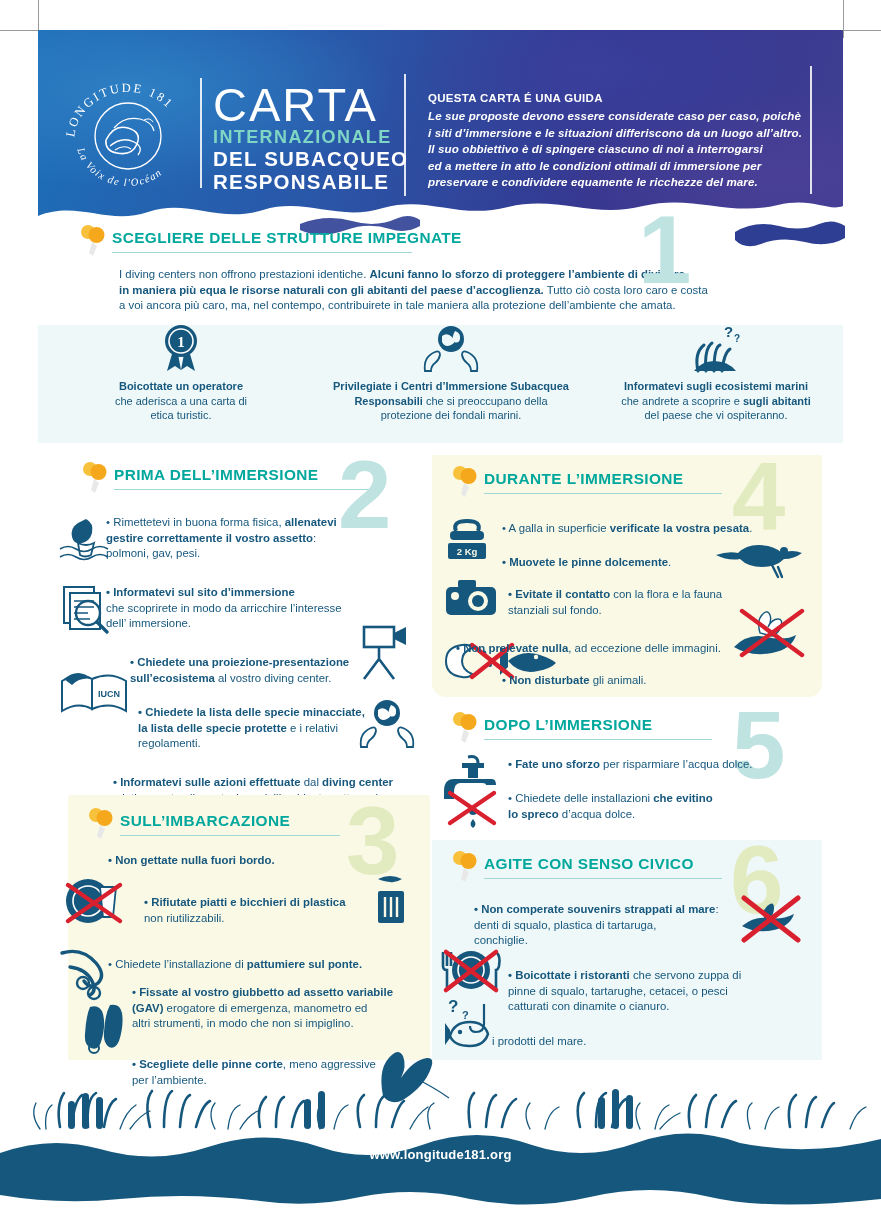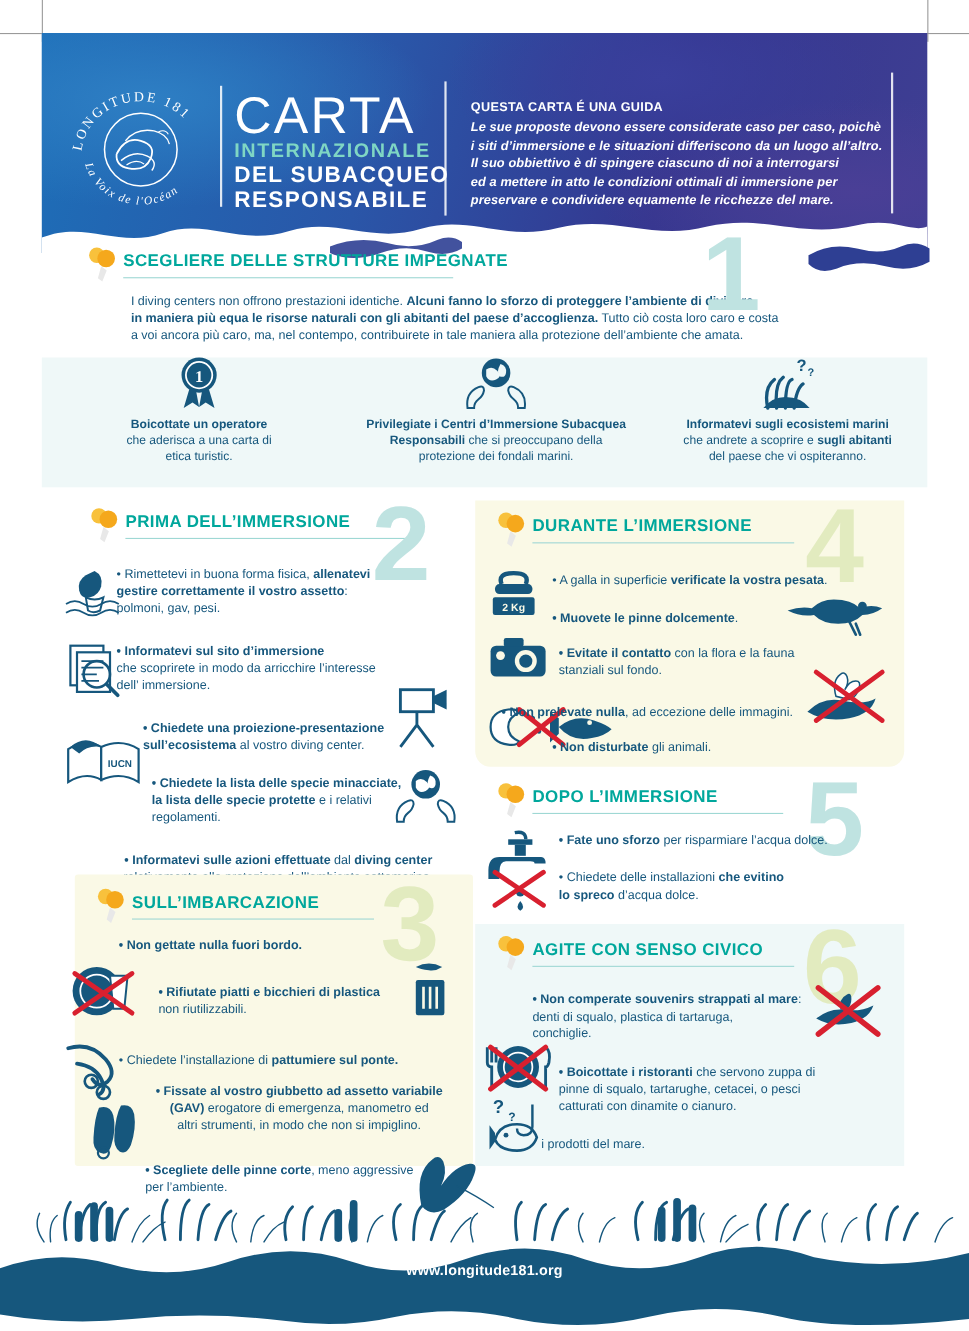--- a/index.html
+++ b/index.html
@@ -367,21 +367,21 @@
   <div class="txt " style="position:absolute;left:40px;top:58px;width:300px;">
         <div><b>• Non gettate nulla fuori bordo.</b></div>
       </div>
       <div class="txt " style="position:absolute;left:76px;top:100px;width:250px;">
         <div><b>• Rifiutate piatti e bicchieri di plastica</b></div>
         <div><span>non riutilizzabili.</span></div>
       </div>
       <div class="txt " style="position:absolute;left:40px;top:162px;width:320px;">
         <div><span>• Chiedete l’installazione di </span><b>pattumiere sul ponte.</b></div>
       </div>
-      <div class="txt " style="position:absolute;left:64px;top:190px;width:280px;text-align:center;">
+      <div class="txt " style="position:absolute;left:64px;top:190px;width:280px;">
         <div><b>• Fissate al vostro giubbetto ad assetto variabile</b></div>
         <div><b>(GAV)</b><span> erogatore di emergenza, manometro ed</span></div>
         <div><span>altri strumenti, in modo che non si impiglino.</span></div>
       </div>
       <div class="txt " style="position:absolute;left:64px;top:262px;width:270px;">
         <div><b>• Scegliete delle pinne corte</b><span>, meno aggressive</span></div>
         <div><span>per l’ambiente.</span></div>
       </div>
     </div>
 
@@ -532,21 +532,21 @@
     <span class="ico" style="left:12px; top:156px;">
       <svg width="62" height="60" viewBox="0 0 62 60">
         <text x="4" y="16" font-size="17" font-weight="700" fill="#16577d" font-family="'Liberation Sans',sans-serif">?</text>
         <text x="18" y="23" font-size="11" font-weight="700" fill="#16577d" font-family="'Liberation Sans',sans-serif">?</text>
         <path d="M6,40 q4,-14 20,-14 q14,0 18,12 q-4,12 -18,12 q-16,0 -20,-10 Z" fill="none" stroke="#16577d" stroke-width="2.4"></path>
         <path d="M6,34 l-5,-7 v22 l5,-7 Z" fill="#16577d"></path>
         <circle cx="16" cy="36" r="2.2" fill="#16577d"></circle>
         <path d="M40,8 v20 q0,8 -8,8 q-6,0 -6,-6" stroke="#16577d" stroke-width="2.2" fill="none"></path>
       </svg>
     </span>
-  <div class="txt " style="position:absolute;left:52px;top:62px;width:290px;">
+  <div class="txt " style="position:absolute;left:42px;top:62px;width:290px;">
         <div><b>• Non comperate souvenirs strappati al mare</b><span>:</span></div>
         <div><span>denti di squalo, plastica di tartaruga,</span></div>
         <div><span>conchiglie.</span></div>
       </div>
       <div class="txt " style="position:absolute;left:76px;top:128px;width:290px;">
         <div><b>• Boicottate i ristoranti</b><span> che servono zuppa di</span></div>
         <div><span>pinne di squalo, tartarughe, cetacei, o pesci</span></div>
         <div><span>catturati con dinamite o cianuro.</span></div>
       </div>
       <div class="txt " style="position:absolute;left:60px;top:194px;width:300px;">

